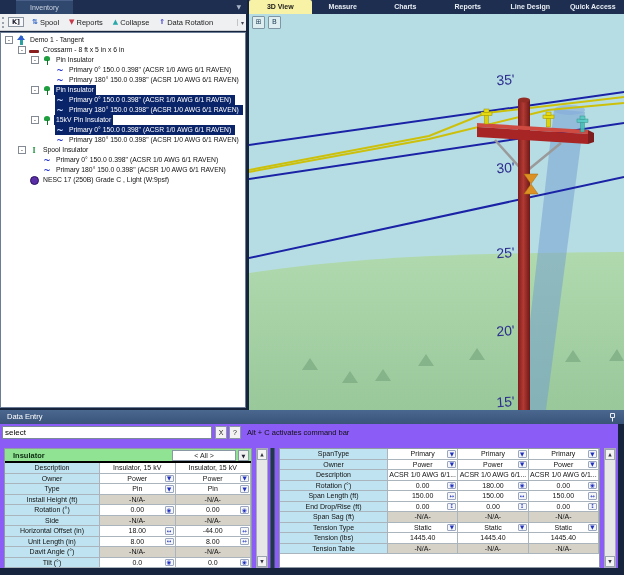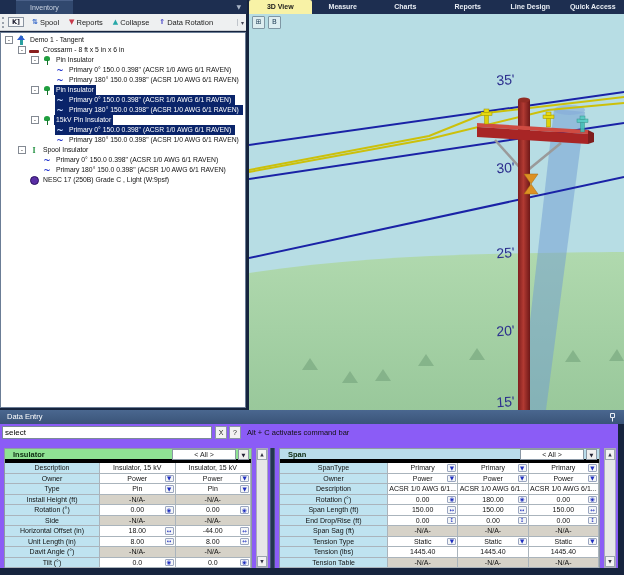--- a/index.html
+++ b/index.html
@@ -56,21 +56,21 @@
   #de-body{position:absolute;left:0;top:14px;width:618px;height:144px;background:#8b5cf6}
   #cmd-input{position:absolute;left:2px;top:2px;width:210px;height:13px;border:1px solid #7a8a99;font-size:8px;padding:0 2px;font-family:"Liberation Sans",sans-serif}
   .cmd-btn{position:absolute;top:2px;width:12px;height:13px;background:#f2f2f2;border:1px solid #8a97a4;font-size:7px;line-height:11px;text-align:center;color:#222}
   #cmd-x{left:215px}
   #cmd-help{left:229px}
   #cmd-hint{position:absolute;left:247px;top:2px;height:13px;line-height:13px;font-size:7.5px;color:#111}
 
   .panel{position:absolute;top:24px;height:120px;border:1px solid #8f9aa4;background:#fff}
   #insulator-panel{left:4px;width:248px}
   #span-panel{left:279px;width:321px}
-  .phead{height:14px;display:flex;align-items:center;border-bottom:4px solid #000000}
+  .phead{height:14px;display:flex;align-items:center;border-bottom:2px solid #000000}
   .phead .ptitle{flex:1;font-size:7.5px;font-weight:bold;color:#0c2a10;padding-left:8px}
   .filterbox{width:64px;height:11px;background:#fff;border:1px solid #8a97a4;font-size:7px;line-height:9px;text-align:center;color:#222}
   .filter-caret{width:11px;height:11px;margin:0 2px;background:#f0f0f0;border:1px solid #8a97a4;font-size:5px;line-height:10px;text-align:center;color:#223}
   .grid{display:flex;flex-direction:column;height:105px}
   .grow{flex:1;display:flex;border-bottom:1px solid #aab4bc}
   .gcell{position:relative;border-right:1px solid #aab4bc;display:flex;align-items:center;justify-content:center;font-size:7px;color:#111;overflow:hidden;white-space:nowrap}
   .glabel{background:#bfe3f0;flex:none}
   .gval{flex:1;background:#fff}
   .gval.na{background:#d6d2c8}
   .vt{padding:0 1px}
@@ -439,25 +439,20 @@
         </div>
     </div>
     <div class="scrollcol" id="ins-scroll">
       <div class="sbtn up glyph">▲</div>
       <div class="sbtn dn glyph">▼</div>
     </div>
 
     <div id="splitter"></div>
 
     <div class="panel" id="span-panel">
-      <div class="phead" style="background: rgb(185, 220, 234);">
-        <span class="ptitle">Span</span>
-        <span class="filterbox">&lt; All &gt;</span>
-        <span class="filter-caret glyph">▼</span>
-      </div>
       <div class="grid" id="span-grid">
           <div class="grow">
             <div class="gcell glabel" style="width: 108px;">SpanType</div>
             <div class="gcell gval">
               <span class="vt">Primary</span>
               <span class="cbtn glyph">▼</span>
             </div>
             <div class="gcell gval">
               <span class="vt">Primary</span>
               <span class="cbtn glyph">▼</span>

